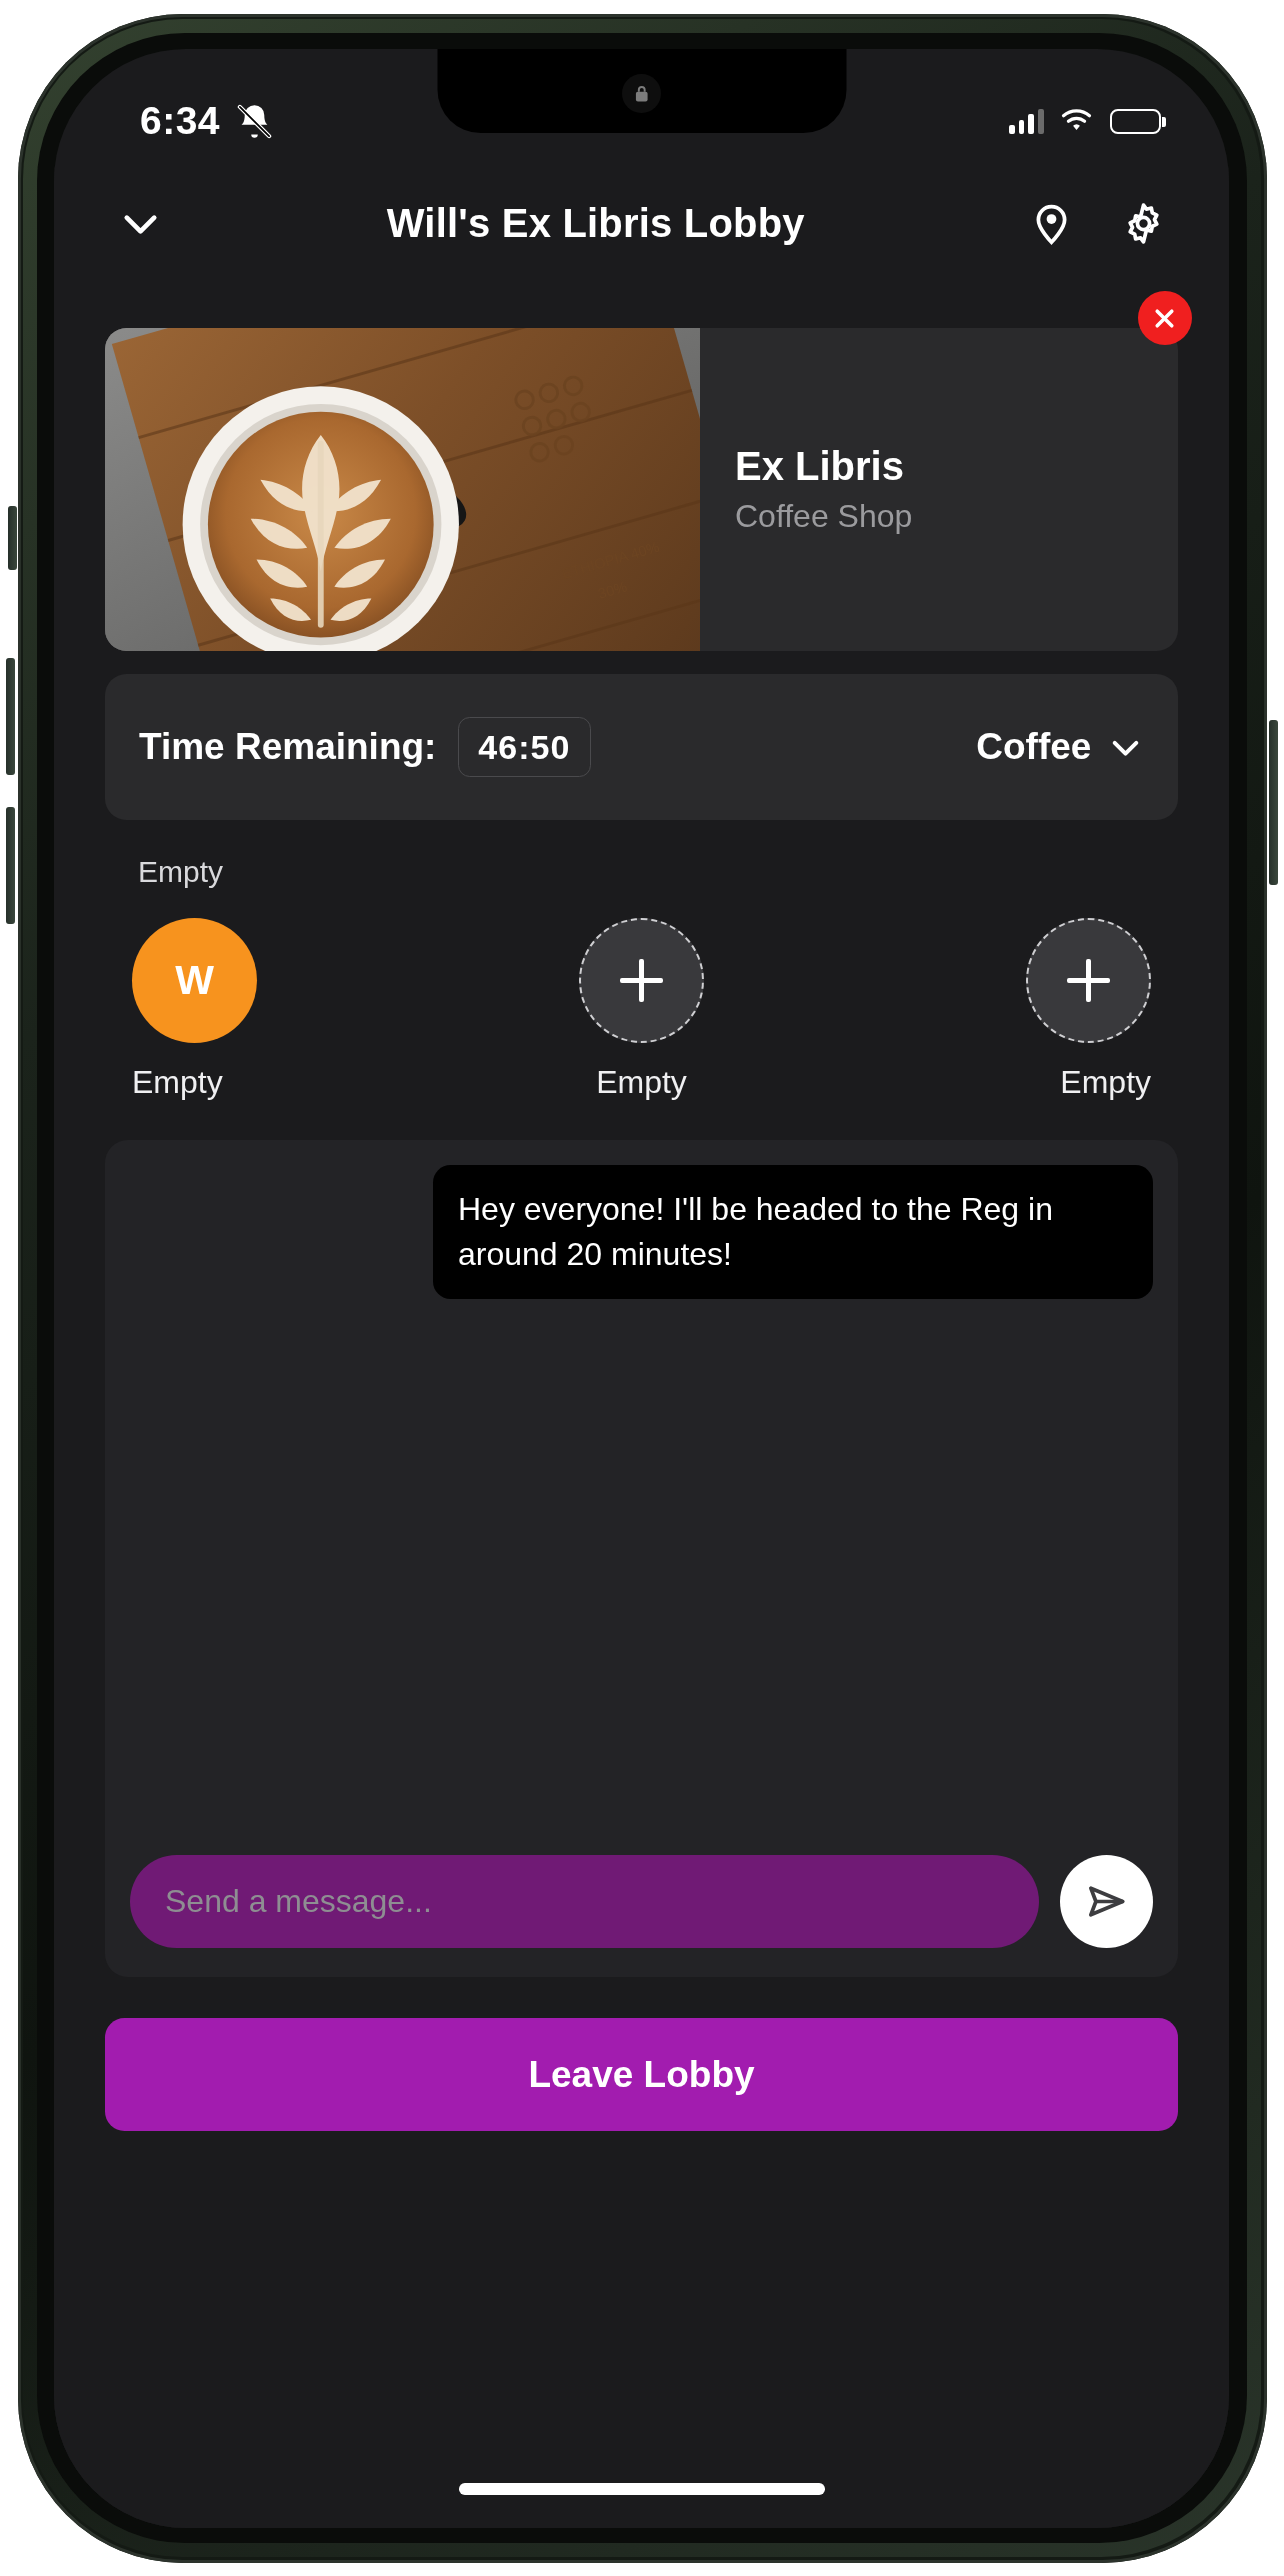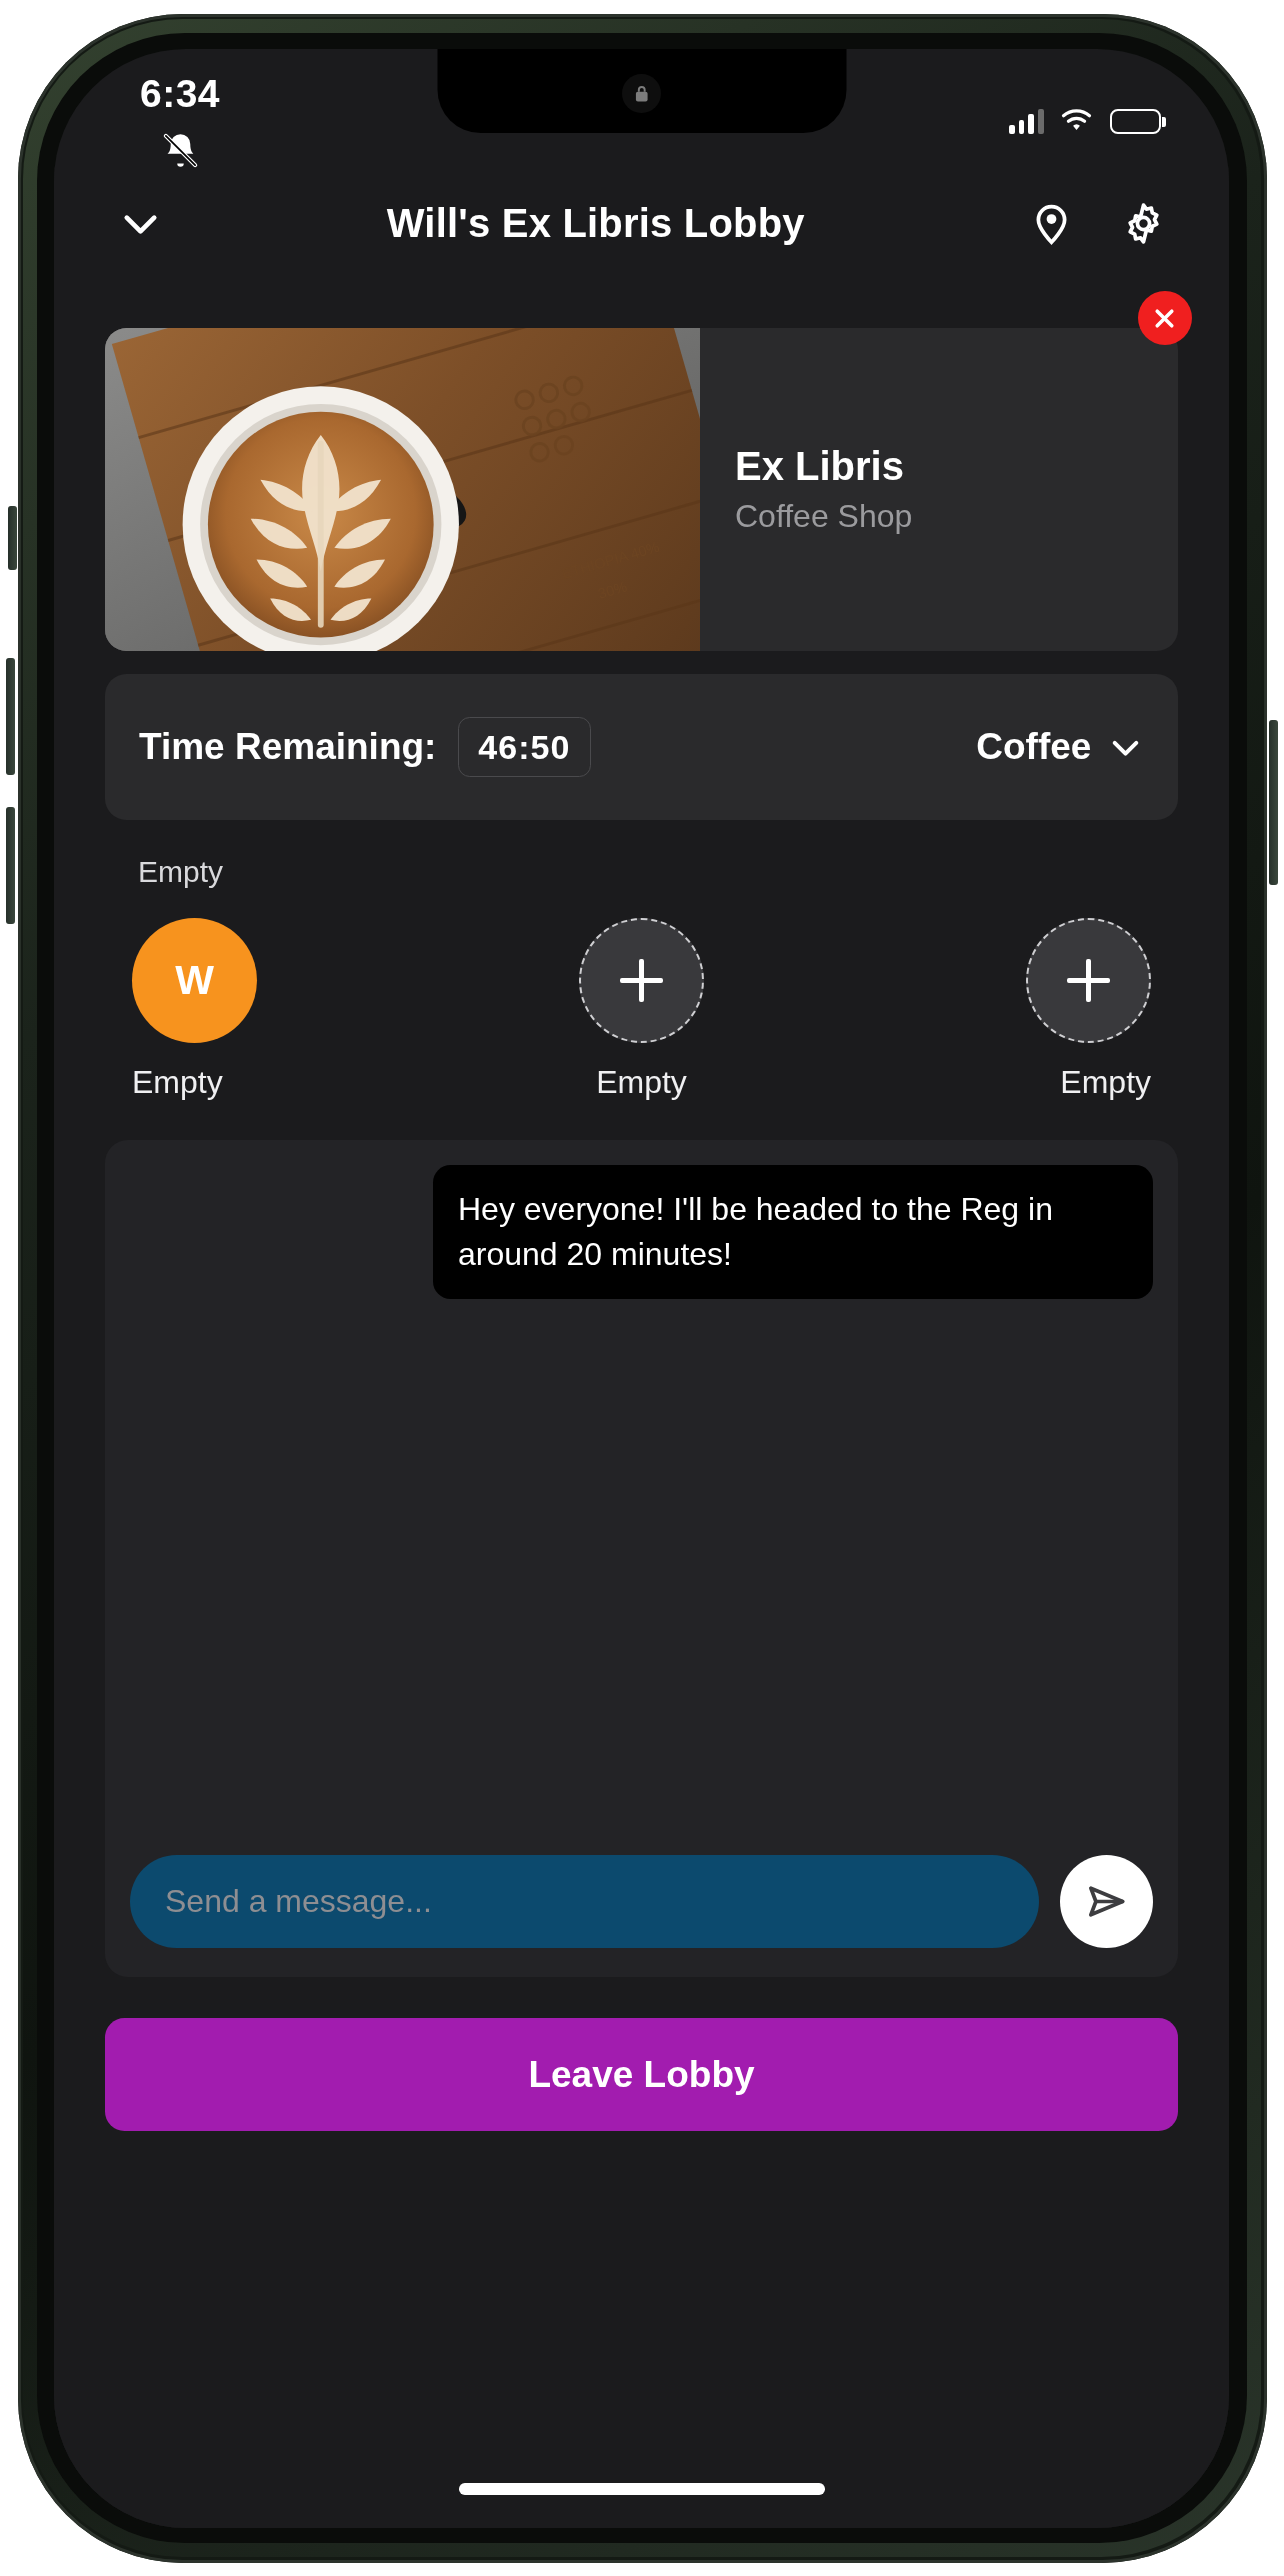--- a/index.html
+++ b/index.html
@@ -97,21 +97,20 @@
     align-items: center;
     justify-content: space-between;
     padding: 27px 68px 0 86px;
     color: #fff;
     z-index: 20;
   }
   .status-left {
     display: flex;
     align-items: center;
     gap: 15px;
-    flex-direction: column;
   }
   .status-time {
     font-size: 39px;
     font-weight: 600;
     letter-spacing: 0.5px;
   }
   .status-right {
     display: flex;
     align-items: center;
     gap: 15.6px;
@@ -339,21 +338,21 @@
   }
   .chat-input-row {
     display: flex;
     align-items: center;
     gap: 21.4px;
   }
   .msg-input {
     flex: 1;
     height: 93px;
     border-radius: 47px;
-    background: #0c4a6e;
+    background: #701a75;
     border: none;
     outline: none;
     color: #fff;
     font-size: 32px;
     font-family: "Liberation Sans", sans-serif;
     padding: 0 35px;
   }
   .msg-input::placeholder { color: #8e8e92; }
   .send-btn {
     width: 93px; height: 93px;

